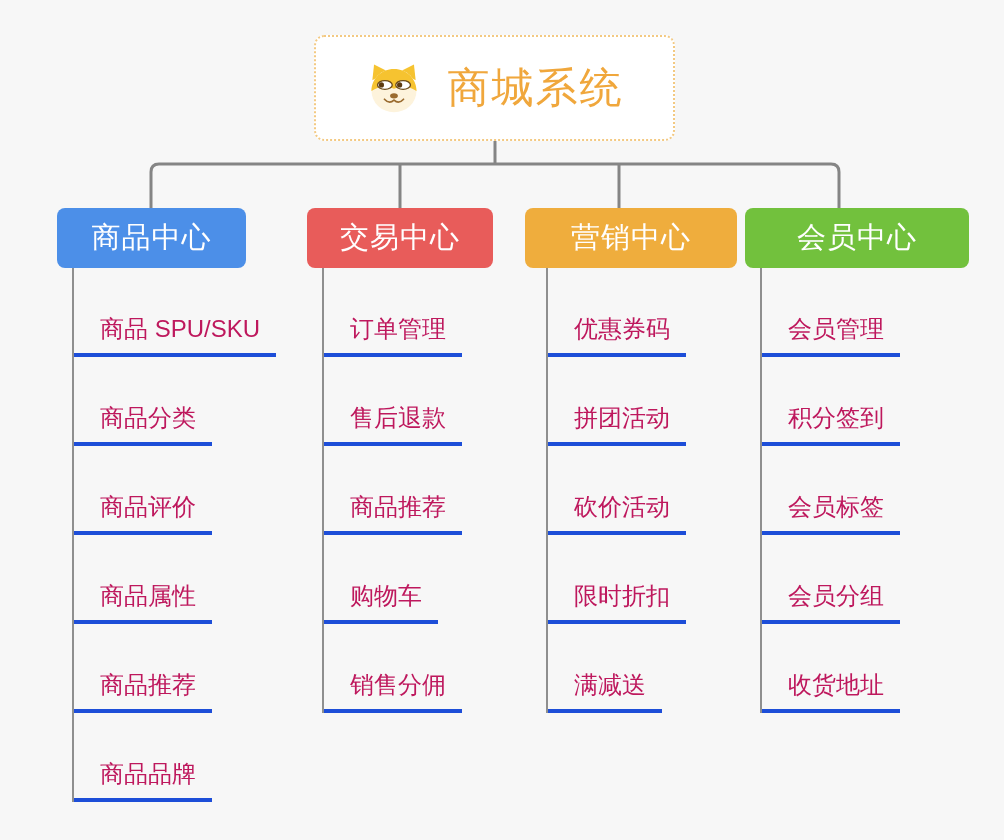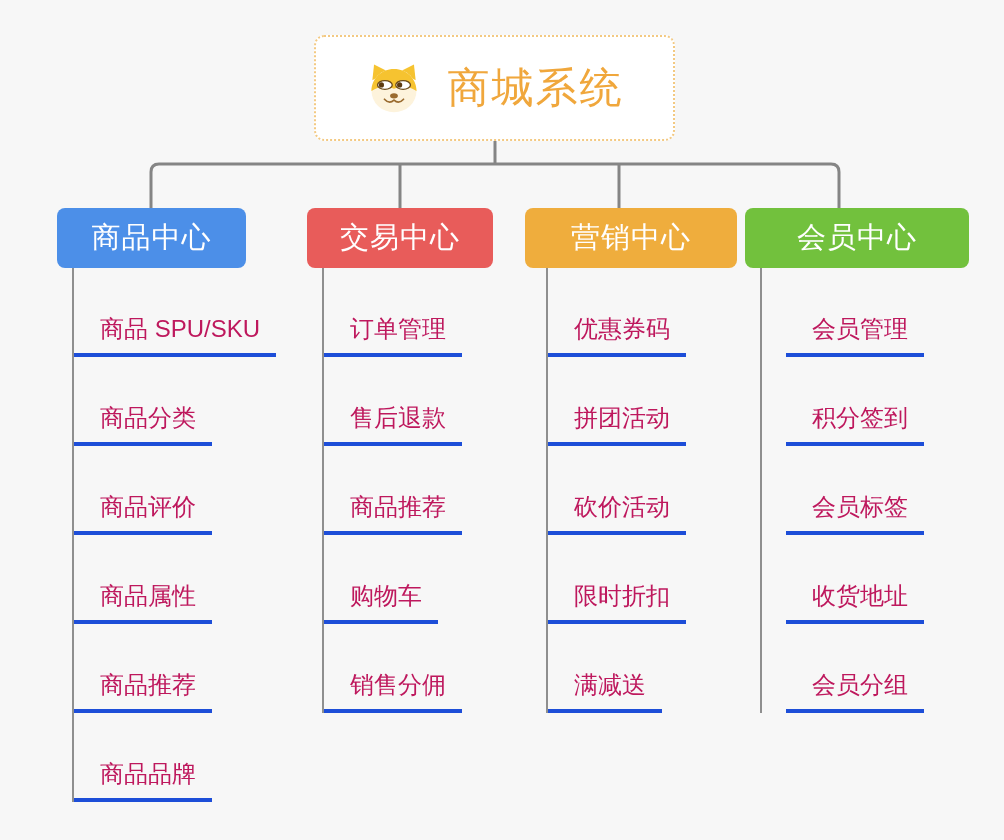--- a/index.html
+++ b/index.html
@@ -53,21 +53,21 @@
   .bh2 { left:525px; width:212px; }
   .bh3 { left:745px; width:224px; }
   
   .branch-children {
     position:absolute; top:268px;
     border-left:2px solid #8f8f8f;
   }
   .bc0 { left:72px; }
   .bc1 { left:322px; }
   .bc2 { left:534px;margin-left:12px; }
-  .bc3 { left:760px;padding-left:24px; }
+  .bc3 { left:760px; }
   .child-node {
     height:89px;
     display:flex; align-items:flex-end;
   }
   .child-label {
     display:inline-block;
     border-bottom:4px solid #1d4ed8;
     padding:0 16px 8px 26px;
     font-size:24px;
     color:#be185d;
@@ -180,20 +180,20 @@
     <div class="child-node">
         <span class="child-label">会员管理</span>
       </div>
     <div class="child-node">
         <span class="child-label">积分签到</span>
       </div>
     <div class="child-node">
         <span class="child-label">会员标签</span>
       </div>
     <div class="child-node">
-        <span class="child-label">收货地址</span>
+        <span class="child-label">会员分组</span>
       </div>
     <div class="child-node">
-        <span class="child-label">会员分组</span>
+        <span class="child-label">收货地址</span>
       </div>
   </div>
 
 </div>
 
 </body></html>

